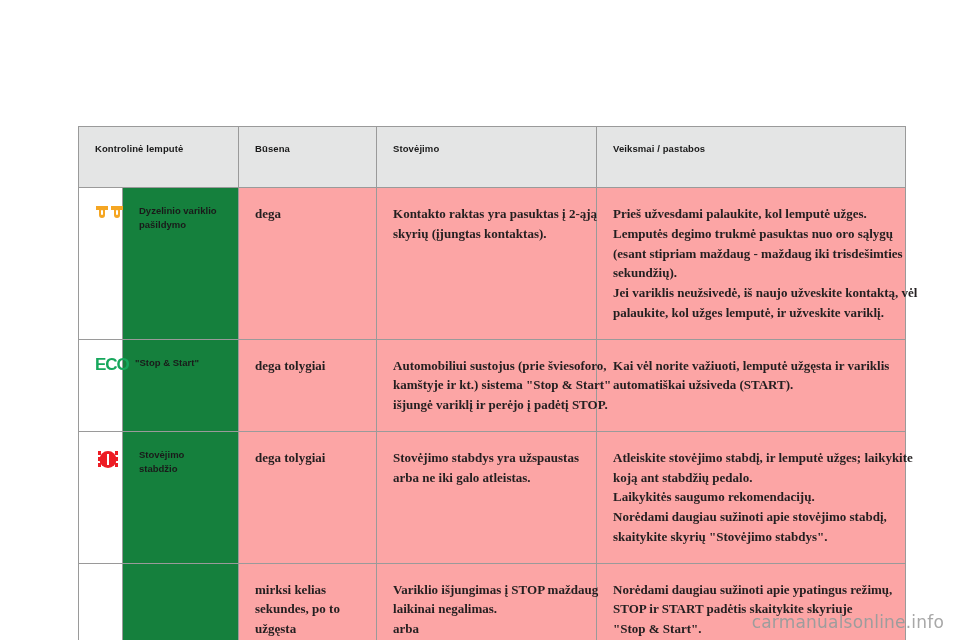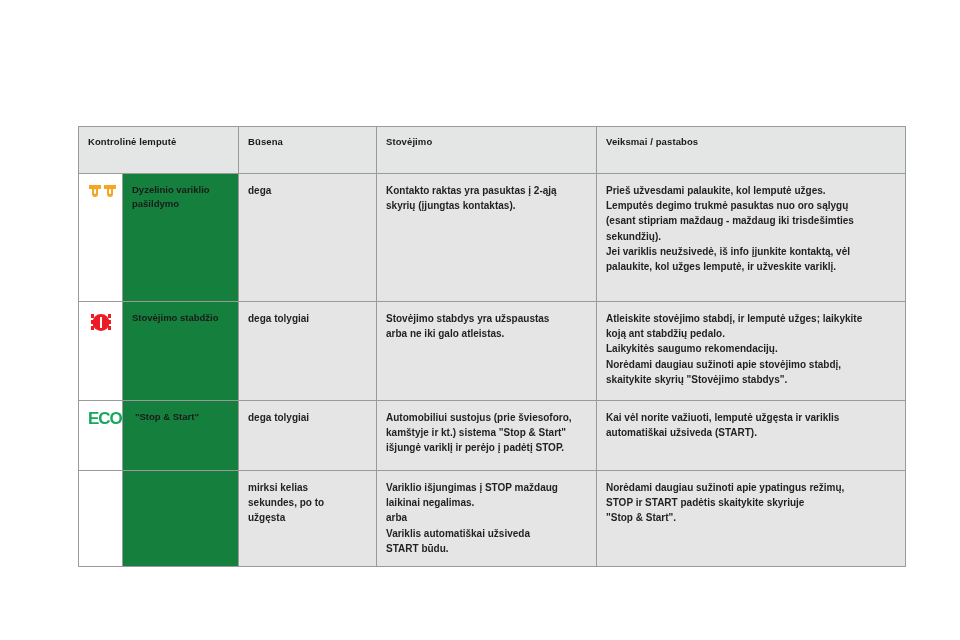--- a/index.html
+++ b/index.html
@@ -25,21 +25,21 @@
     top: 126px;
     width: 827px;
     border-collapse: collapse;
     table-layout: fixed;
     background: #ffffff;
   }
   table.warn-table th,
   table.warn-table td {
     border: 1px solid #9a9a9a;
     vertical-align: top;
-    padding: 9px;
+    padding: 16px;
   }
   thead th {
     background: #e4e5e5;
     height: 28px;
     font-size: 9.5px;
     font-weight: bold;
     color: #1a1a1a;
     text-align: left;
     padding: 7px 8px 6px 8px;
     letter-spacing: 0.1px;
@@ -59,26 +59,27 @@
   td.name-cell {
     background: #15803d;
     font-size: 9.5px;
     font-weight: bold;
     color: #1a1a1a;
     padding: 12px 8px 10px 10px;
     line-height: 1.45;
   }
   td.name-cell.quoted { padding-left: 12px; }
   td.body-cell {
-    background: #e5e5e5;
-    font-size: 10px;
+    background: #fca5a5;
+    font-size: 13px;
     font-weight: bold;
     color: #231f20;
     padding: 12px 8px 10px 9px;
     line-height: 1.52;
+    font-family: Liberation Serif, serif;
   }
   td.body-cell .ln { display: block; white-space: pre; }
   td.state-cell { }
 
   
   .icon-wrap {
     display: inline-block;
     position: relative;
   }
 
@@ -156,22 +157,43 @@
         </td>
         <td class="body-cell">
           <span class="ln">Kontakto raktas yra pasuktas į 2-ąją</span>
           <span class="ln">skyrių (įjungtas kontaktas).</span>
         </td>
         <td class="body-cell">
           <span class="ln">Prieš užvesdami palaukite, kol lemputė užges.</span>
           <span class="ln">Lemputės degimo trukmė pasuktas nuo oro sąlygų</span>
           <span class="ln">(esant stipriam maždaug - maždaug iki trisdešimties</span>
           <span class="ln">sekundžių).</span>
-          <span class="ln">Jei variklis neužsivedė, iš info įjunkite kontaktą, vėl</span>
+          <span class="ln">Jei variklis neužsivedė, iš naujo užveskite kontaktą, vėl</span>
           <span class="ln">palaukite, kol užges lemputė, ir užveskite variklį.</span>
+        </td>
+      </tr>
+
+      <tr style="height:70px">
+        <td class="icon-cell">
+          <span class="icon-wrap">
+            <span class="eco-text">ECO</span>
+          </span>
+        </td>
+        <td class="name-cell quoted">"Stop &amp; Start"</td>
+        <td class="body-cell state-cell">
+          <span class="ln">dega tolygiai</span>
+        </td>
+        <td class="body-cell">
+          <span class="ln">Automobiliui sustojus (prie šviesoforo,</span>
+          <span class="ln">kamštyje ir kt.) sistema "Stop &amp; Start"</span>
+          <span class="ln">išjungė variklį ir perėjo į padėtį STOP.</span>
+        </td>
+        <td class="body-cell">
+          <span class="ln">Kai vėl norite važiuoti, lemputė užgęsta ir variklis</span>
+          <span class="ln">automatiškai užsiveda (START).</span>
         </td>
       </tr>
 
       <tr style="height:99px">
         <td class="icon-cell">
           <span class="icon-wrap">
             <svg class="brake-icon" viewBox="0 0 26 24" xmlns="http://www.w3.org/2000/svg">
               <g fill="#ed1c24">
                 <path d="M3,3 h3 v4 h-3 z M3,9 h3 v4 h-3 z M3,15 h3 v4 h-3 z"></path>
                 <path d="M20,3 h3 v4 h-3 z M20,9 h3 v4 h-3 z M20,15 h3 v4 h-3 z"></path>
@@ -191,41 +213,20 @@
         </td>
         <td class="body-cell">
           <span class="ln">Atleiskite stovėjimo stabdį, ir lemputė užges; laikykite</span>
           <span class="ln">koją ant stabdžių pedalo.</span>
           <span class="ln">Laikykitės saugumo rekomendacijų.</span>
           <span class="ln">Norėdami daugiau sužinoti apie stovėjimo stabdį,</span>
           <span class="ln">skaitykite skyrių "Stovėjimo stabdys".</span>
         </td>
       </tr>
 
-      <tr style="height:70px">
-        <td class="icon-cell">
-          <span class="icon-wrap">
-            <span class="eco-text">ECO</span>
-          </span>
-        </td>
-        <td class="name-cell quoted">"Stop &amp; Start"</td>
-        <td class="body-cell state-cell">
-          <span class="ln">dega tolygiai</span>
-        </td>
-        <td class="body-cell">
-          <span class="ln">Automobiliui sustojus (prie šviesoforo,</span>
-          <span class="ln">kamštyje ir kt.) sistema "Stop &amp; Start"</span>
-          <span class="ln">išjungė variklį ir perėjo į padėtį STOP.</span>
-        </td>
-        <td class="body-cell">
-          <span class="ln">Kai vėl norite važiuoti, lemputė užgęsta ir variklis</span>
-          <span class="ln">automatiškai užsiveda (START).</span>
-        </td>
-      </tr>
-
       <tr style="height:96px">
         <td class="icon-cell"></td>
         <td class="name-cell"></td>
         <td class="body-cell state-cell">
           <span class="ln">mirksi kelias</span>
           <span class="ln">sekundes, po to</span>
           <span class="ln">užgęsta</span>
         </td>
         <td class="body-cell">
           <span class="ln">Variklio išjungimas į STOP maždaug</span>
@@ -237,14 +238,15 @@
         <td class="body-cell">
           <span class="ln">Norėdami daugiau sužinoti apie ypatingus režimų,</span>
           <span class="ln">STOP ir START padėtis skaitykite skyriuje</span>
           <span class="ln">"Stop &amp; Start".</span>
         </td>
       </tr>
 
     </tbody>
   </table>
 
+  <div class="watermark"><span>carmanualsonline</span><span class="dotinfo">.info</span></div>
 
 </div>
 
 </body></html>

